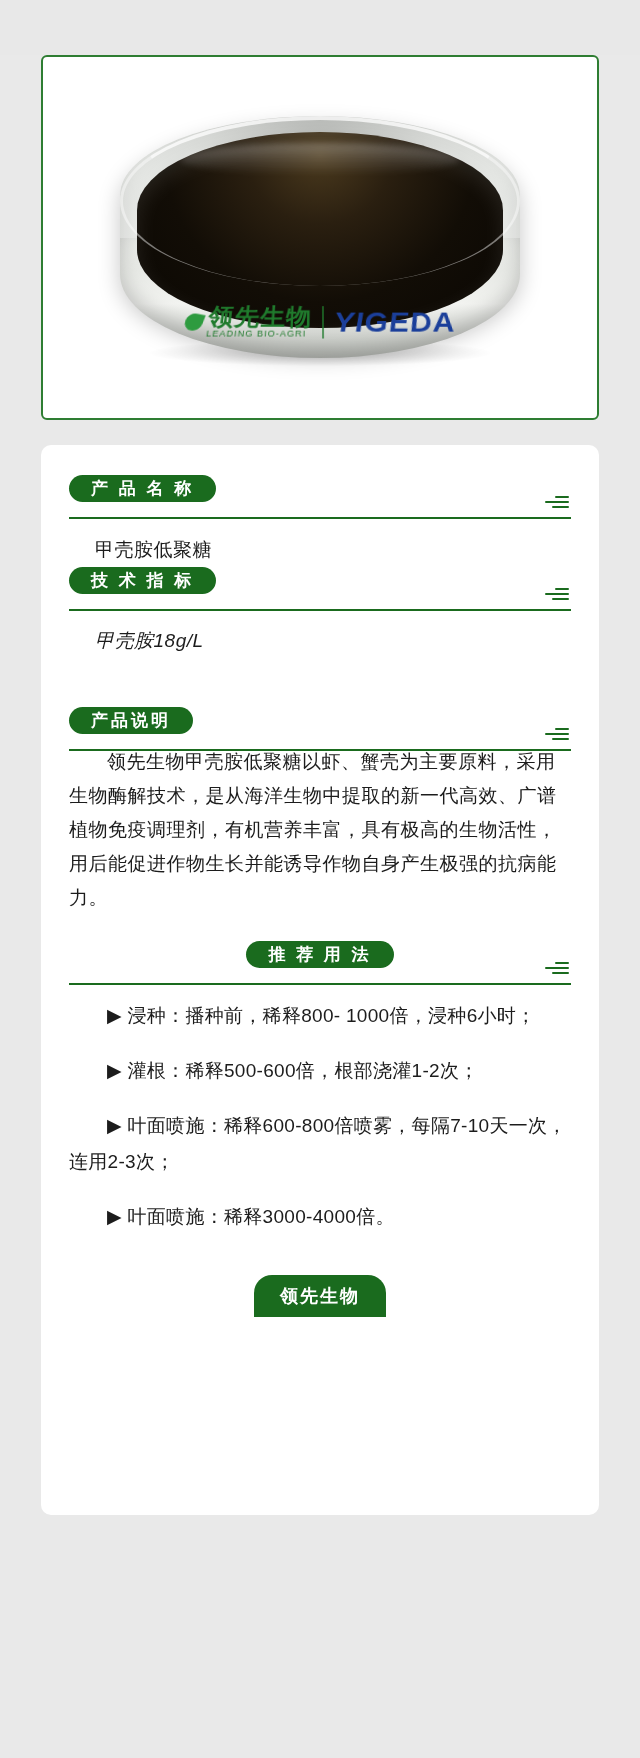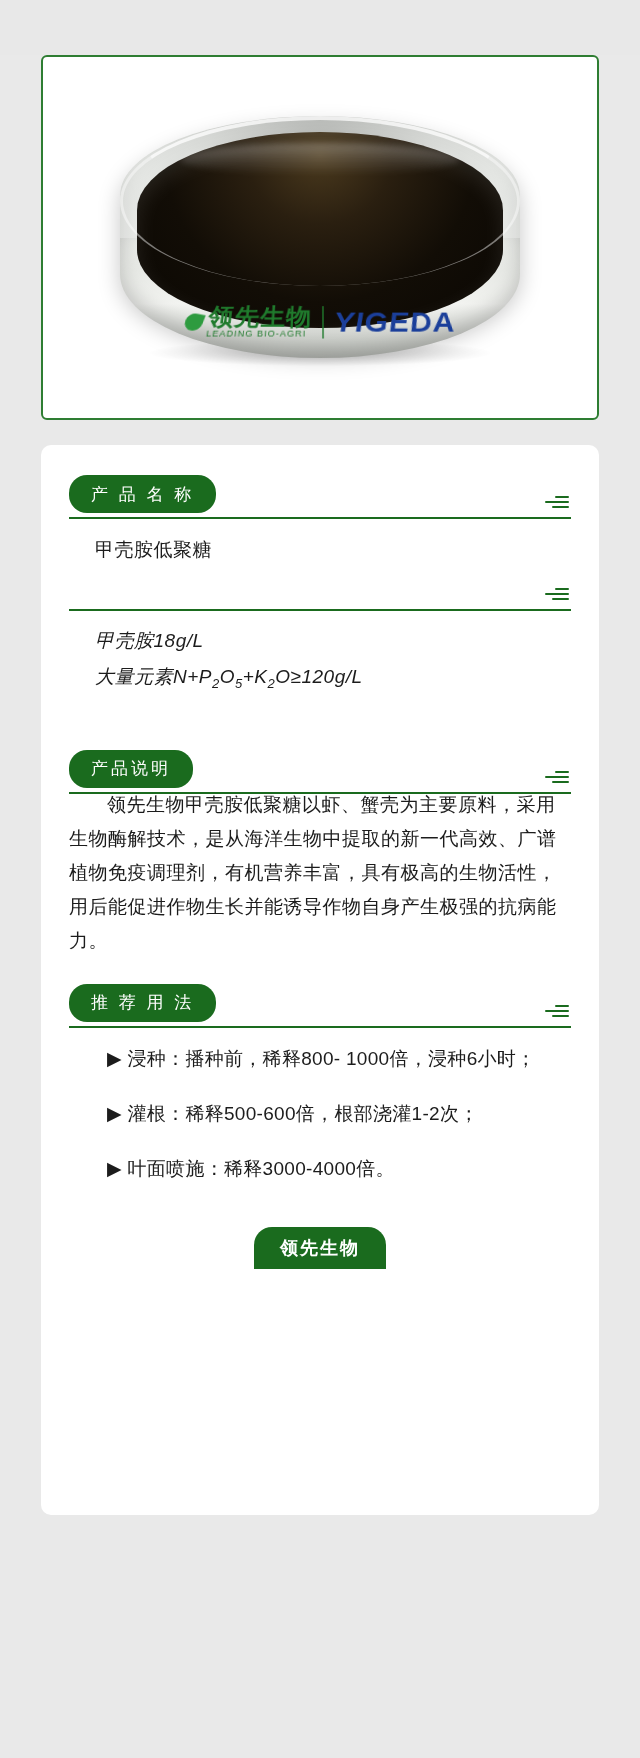--- a/index.html
+++ b/index.html
@@ -174,27 +174,27 @@
     position: relative;
     margin-top: 22px;
     height: 38px;
   }
   .sec-head:first-child { margin-top: 0; }
 
   .pill {
     display: inline-flex;
     align-items: center;
     justify-content: center;
-    height: 38px;
+    height: 27px;
     padding: 0 22px;
     background: #1a6b1e;
     border-radius: 18px;
     color: #ffffff;
     font-size: 17px;
-    font-weight: normal;
+    font-weight: bold;
     letter-spacing: 3px;
     position: relative;
     z-index: 2;
   }
 
   .sec-rule {
     position: absolute;
     left: 0;
     right: 0;
     bottom: -6px;
@@ -304,59 +304,60 @@
             <i></i>
             <i></i>
             <i></i>
           </div>
       </div>
       <p class="body-text" style="padding-left:26px;">甲壳胺低聚糖</p>
     </div>
 
     <div class="section">
       <div class="sec-head">
+        <span class="pill">技 术 指 标</span>
         <div class="sec-rule"></div>
         <div class="sec-mark">
             <i></i>
             <i></i>
             <i></i>
           </div>
       </div>
       <div style="margin-top:18px;">
         <div class="spec-line">甲壳胺18g/L</div>
-        <div class="spec-line"><span>大量元素N+P</span><sub>2</sub><span>O</span><sub>5</sub><span>+K</span><sub>2</sub><span>O≥120g/L</span></div>
       </div>
     </div>
 
     <div class="section">
       <div class="sec-head" style="margin-top:48px;">
         <span class="pill">产品说明</span>
         <div class="sec-rule"></div>
         <div class="sec-mark">
             <i></i>
             <i></i>
             <i></i>
           </div>
       </div>
       <p class="body-text indent desc-block">领先生物甲壳胺低聚糖以虾、蟹壳为主要原料，采用生物酶解技术，是从海洋生物中提取的新一代高效、广谱植物免疫调理剂，有机营养丰富，具有极高的生物活性，用后能促进作物生长并能诱导作物自身产生极强的抗病能力。</p>
     </div>
 
     <div class="section">
-      <div class="sec-head" style="margin-top:26px;">
+      <div class="sec-head" style="margin-top:26px;text-align:center;">
         <span class="pill">推 荐 用 法</span>
         <div class="sec-rule"></div>
         <div class="sec-mark">
             <i></i>
             <i></i>
             <i></i>
           </div>
       </div>
       <div style="margin-top:0;">
         <p class="usage-line">▶ 浸种：播种前，稀释800- 1000倍，浸种6小时；</p>
         <p class="usage-line">▶ 灌根：稀释500-600倍，根部浇灌1-2次；</p>
+        <p class="usage-line">▶ 叶面喷施：稀释600-800倍喷雾，每隔7-10天一次，连用2-3次；</p>
         <p class="usage-line">▶ 叶面喷施：稀释3000-4000倍。</p>
       </div>
     </div>
 
     <div class="footer-wrap">
       <span class="footer-pill">领先生物</span>
     </div>
 
   </div>
 </div>

